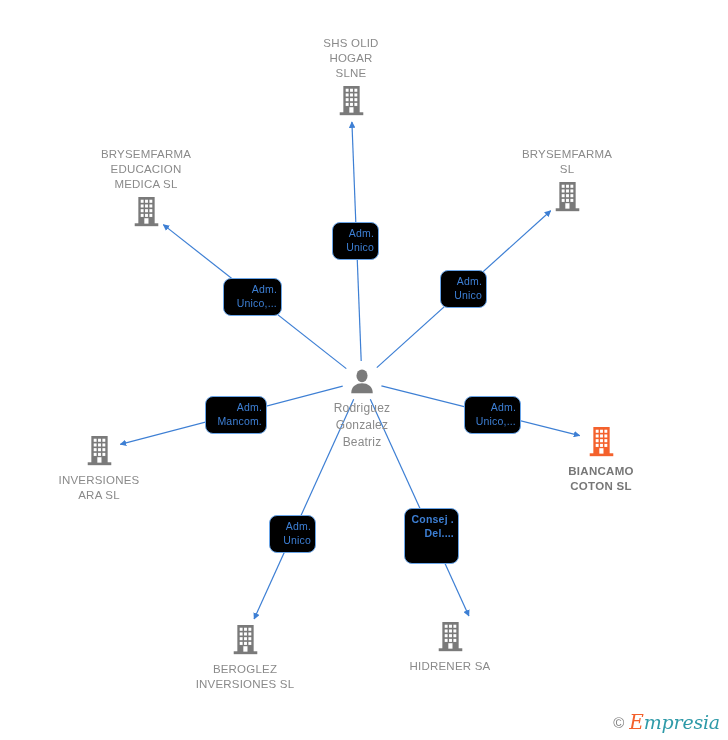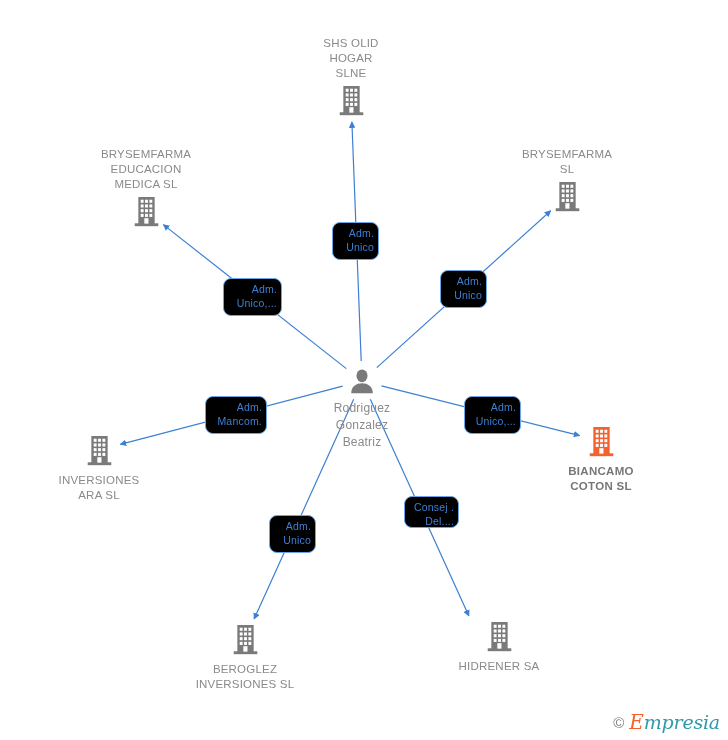--- a/index.html
+++ b/index.html
@@ -267,21 +267,21 @@
               <rect x="19.2" y="15.4" width="3.2" height="3.4" fill="#ffffff"></rect>
               <rect x="9.6" y="20.6" width="3.2" height="3.4" fill="#ffffff"></rect>
               <rect x="14.4" y="20.6" width="3.2" height="3.4" fill="#ffffff"></rect>
               <rect x="19.2" y="20.6" width="3.2" height="3.4" fill="#ffffff"></rect>
               <rect x="13.6" y="25.4" width="4.6" height="6.0" fill="#ffffff"></rect>
             </g>
           </svg></span>
         <span class="label">BEROGLEZ
 INVERSIONES SL</span>
       </div>
-      <div class="node label-below" style="left: 499px; top: 619.5px;">
+      <div class="node label-below" style="left: 450px; top: 619.5px;">
         <span class="glyph"><svg width="29" height="33" viewBox="0 0 32 36">
             <g fill="#7a7a7a">
               <rect x="7" y="2" width="18" height="30"></rect>
               <rect x="3" y="31" width="26" height="3.2"></rect>
               <rect x="9.6" y="5" width="3.2" height="3.4" fill="#ffffff"></rect>
               <rect x="14.4" y="5" width="3.2" height="3.4" fill="#ffffff"></rect>
               <rect x="19.2" y="5" width="3.2" height="3.4" fill="#ffffff"></rect>
               <rect x="9.6" y="10.2" width="3.2" height="3.4" fill="#ffffff"></rect>
               <rect x="14.4" y="10.2" width="3.2" height="3.4" fill="#ffffff"></rect>
               <rect x="19.2" y="10.2" width="3.2" height="3.4" fill="#ffffff"></rect>
@@ -303,21 +303,21 @@
       <div class="edge-label" style="left: 223px; top: 278px; width: 59px; height: 38px;">Adm.
 Unico,...</div>
       <div class="edge-label" style="left: 440px; top: 270px; width: 47px; height: 38px;">Adm.
 Unico</div>
       <div class="edge-label" style="left: 205px; top: 396px; width: 62px; height: 38px;">Adm.
 Mancom.</div>
       <div class="edge-label" style="left: 464px; top: 396px; width: 57px; height: 38px;">Adm.
 Unico,...</div>
       <div class="edge-label" style="left: 269px; top: 515px; width: 47px; height: 38px;">Adm.
 Unico</div>
-      <div class="edge-label" style="left: 404px; top: 496px; width: 55px; height: 32px;">Consej .
+      <div class="edge-label" style="left: 404px; top: 508px; width: 55px; height: 56px; font-weight: bold;">Consej .
 Del....</div>
     </div>
 
   <div id="watermark">
     <span class="copy">©</span>
     <span class="brand-e">E</span><span class="brand-rest">mpresia</span>
   </div>
 
 </div>
 

